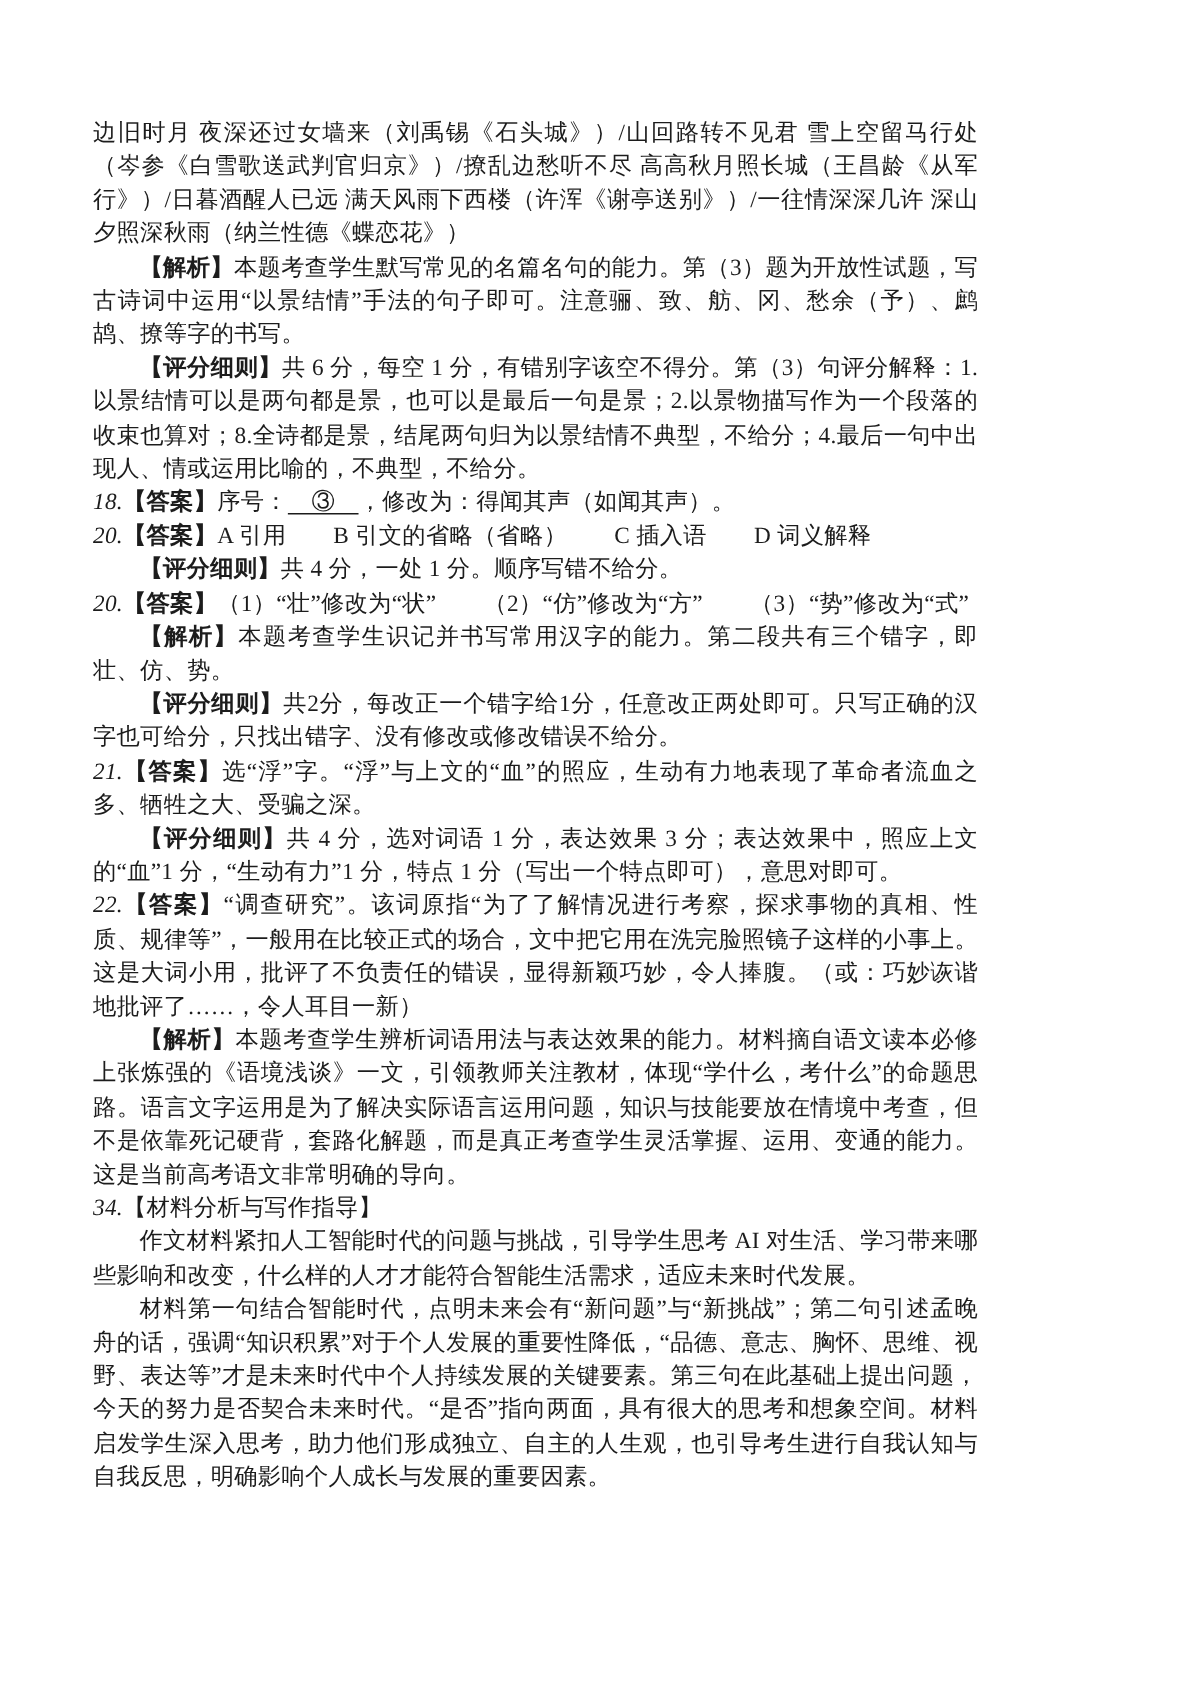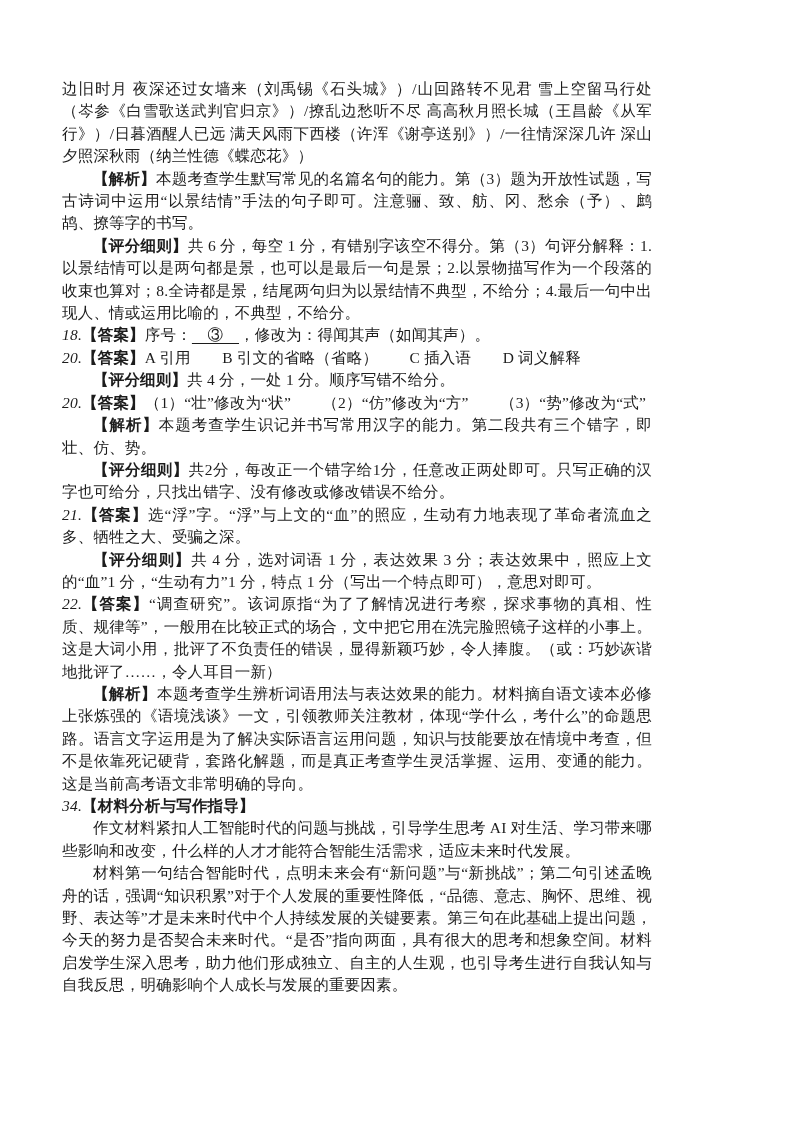--- a/index.html
+++ b/index.html
@@ -29,21 +29,21 @@
     text-indent: 0;
     letter-spacing: 0.2px;
   }
   .indent { text-indent: 2em; }
   .label { font-weight: 700; margin-top: 35px; }
   .num { font-weight: 400; font-style: italic; }
   .blank {
     text-decoration: underline;
     text-underline-offset: 3px;
   }
-  .heading .label { font-weight: 700; }
+  .heading .label { font-weight: 400; }
 </style>
 </head>
 <body>
 
 <div class="page">
 
   <p class="para"><span>边旧时月 夜深还过女墙来（刘禹锡《石头城》）/山回路转不见君 雪上空留马行处（岑参《白雪歌送武判官归京》）/撩乱边愁听不尽 高高秋月照长城（王昌龄《从军行》）/日暮酒醒人已远 满天风雨下西楼（许浑《谢亭送别》）/一往情深深几许 深山夕照深秋雨（纳兰性德《蝶恋花》）</span></p>
 
   <p class="para indent"><span class="label">【解析】</span><span>本题考查学生默写常见的名篇名句的能力。第（3）题为开放性试题，写古诗词中运用“以景结情”手法的句子即可。注意骊、致、舫、冈、愁余（予）、鹧鸪、撩等字的书写。</span></p>
 

